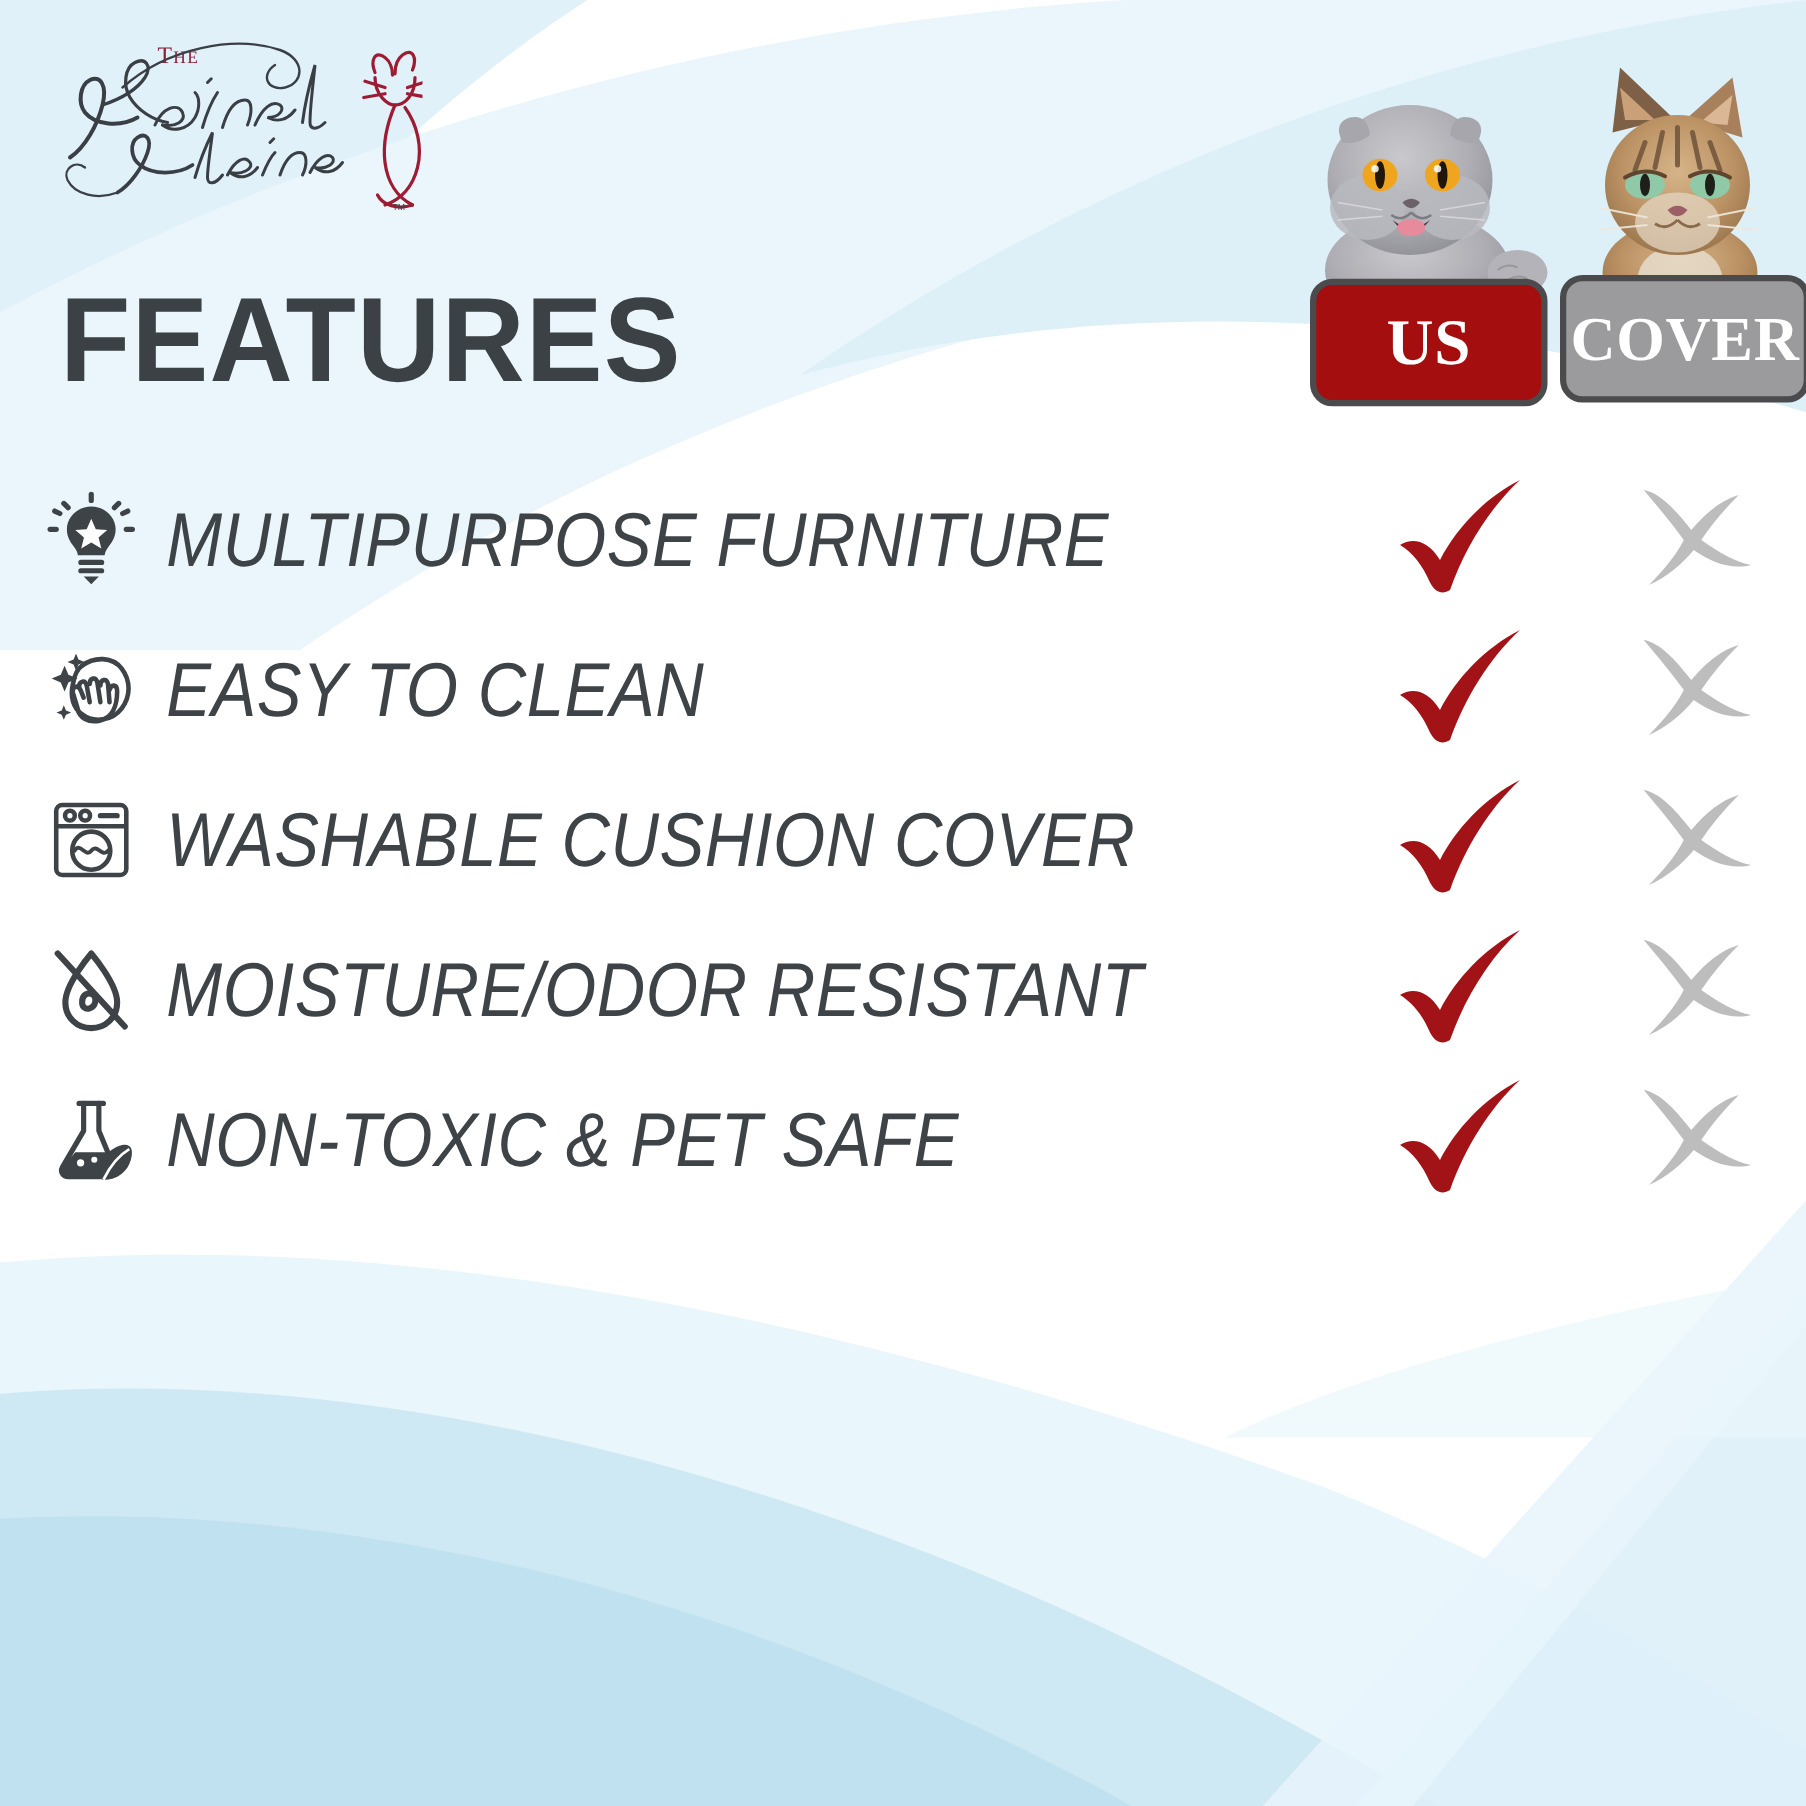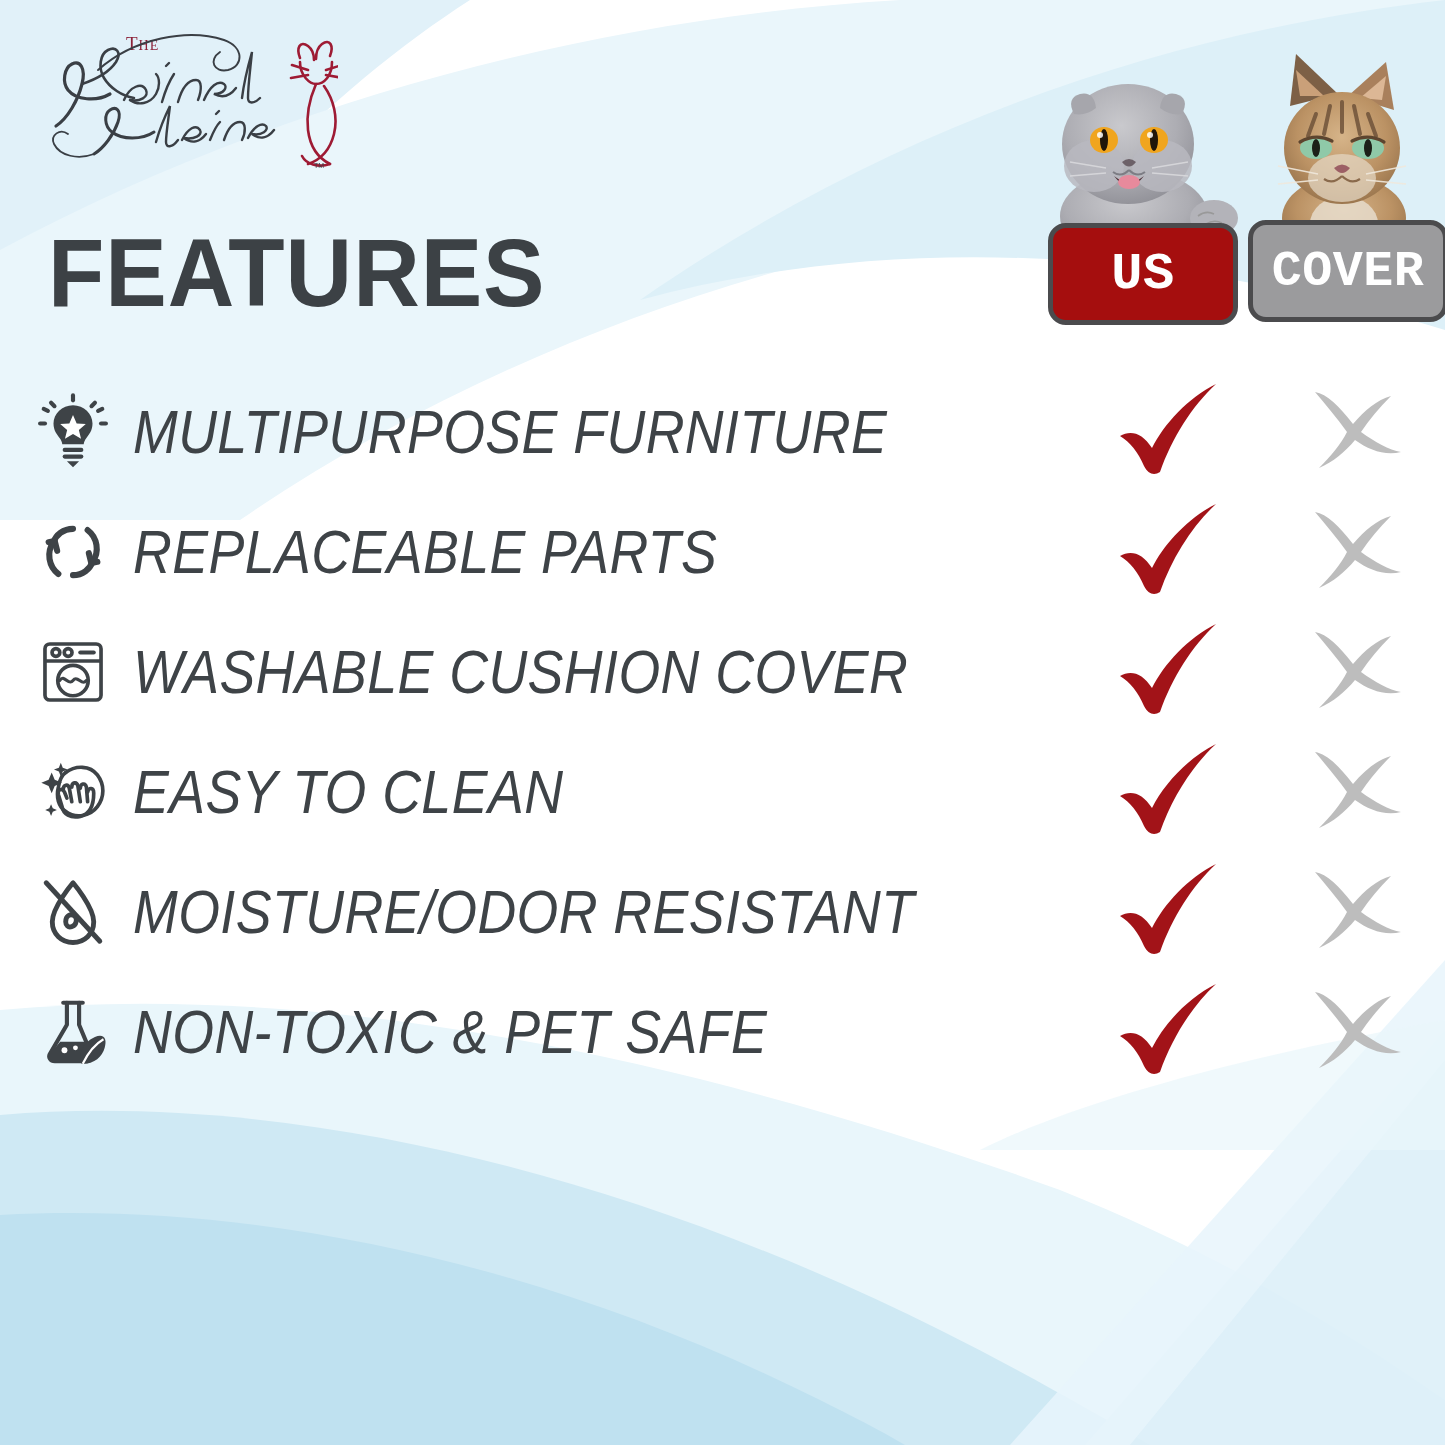--- a/index.html
+++ b/index.html
@@ -46,21 +46,21 @@
     position: absolute;
     box-sizing: border-box;
     border: 5px solid #4b4b4d;
     border-radius: 18px;
     display: flex;
     align-items: center;
     justify-content: center;
     color: #ffffff;
     font-weight: bold;
     letter-spacing: 0.5px;
-    font-family: Liberation Mono, monospace;
+    font-family: Liberation Serif, serif;
   }
   .badge-us {
     left: 8px;  top: 175px;
     width: 190px; height: 102px;
     background: #a50e0e;
     font-size: 52px;
   }
   .badge-them {
     left: 208px; top: 172px;
     width: 200px; height: 102px;
@@ -314,68 +314,20 @@
           <path d="M8 56 C18 50 30 52 40 68 C52 44 76 18 104 4 C80 26 60 58 48 92 C42 96 36 94 32 86 C26 72 18 62 8 56 Z" fill="#a21318"></path>
         </svg>
       </span>
       <span class="mark mark-cross">
         <svg viewBox="0 0 112 104" aria-hidden="true">
           <path d="M16 12 C28 14 40 26 54 44 C66 30 78 20 92 16 C80 28 70 40 62 52 C76 62 90 70 102 72 C86 76 70 70 56 60 C46 72 34 82 20 88 C32 76 42 64 48 52 C38 38 26 24 16 12 Z" fill="#bdbdbd"></path>
         </svg>
       </span>
     </div>
 
-    <div class="row">
-      <span class="row-icon">
-        <svg viewBox="0 0 64 64" fill="none" stroke="#3e4347" stroke-width="5" stroke-linecap="round" stroke-linejoin="round" aria-hidden="true">
-          <path d="M44 14 C52 20 54 32 48 40"></path>
-          <polyline points="52,40 47,41 45,33" fill="none"></polyline>
-          <path d="M20 50 C12 44 10 32 16 24"></path>
-          <polyline points="12,24 17,23 19,31" fill="none"></polyline>
-          <path d="M16 24 C18 18 24 13 32 13"></path>
-          <path d="M48 40 C46 46 40 51 32 51"></path>
-        </svg>
-      </span>
-      <span class="row-label">REPLACEABLE PARTS</span>
-      <span class="mark mark-check">
-        <svg viewBox="0 0 112 104" aria-hidden="true">
-          <path d="M8 56 C18 50 30 52 40 68 C52 44 76 18 104 4 C80 26 60 58 48 92 C42 96 36 94 32 86 C26 72 18 62 8 56 Z" fill="#a21318"></path>
-        </svg>
-      </span>
-      <span class="mark mark-cross">
-        <svg viewBox="0 0 112 104" aria-hidden="true">
-          <path d="M16 12 C28 14 40 26 54 44 C66 30 78 20 92 16 C80 28 70 40 62 52 C76 62 90 70 102 72 C86 76 70 70 56 60 C46 72 34 82 20 88 C32 76 42 64 48 52 C38 38 26 24 16 12 Z" fill="#bdbdbd"></path>
-        </svg>
-      </span>
-    </div>
-
-    <div class="row">
-      <span class="row-icon">
-        <svg viewBox="0 0 64 64" fill="none" stroke="#3e4347" stroke-width="3" aria-hidden="true">
-          <rect x="9" y="9" width="46" height="46" rx="4"></rect>
-          <line x1="9" y1="23" x2="55" y2="23"></line>
-          <circle cx="18" cy="16" r="3.2"></circle>
-          <circle cx="28" cy="16" r="3.2"></circle>
-          <line x1="38" y1="16" x2="49" y2="16" stroke-width="3.4" stroke-linecap="round"></line>
-          <circle cx="32" cy="39" r="12.5"></circle>
-          <path d="M21 39 C25 33 28 44 32 39 C36 34 39 44 43 39" stroke-width="2.6" stroke-linecap="round"></path>
-        </svg>
-      </span>
-      <span class="row-label">WASHABLE CUSHION COVER</span>
-      <span class="mark mark-check">
-        <svg viewBox="0 0 112 104" aria-hidden="true">
-          <path d="M8 56 C18 50 30 52 40 68 C52 44 76 18 104 4 C80 26 60 58 48 92 C42 96 36 94 32 86 C26 72 18 62 8 56 Z" fill="#a21318"></path>
-        </svg>
-      </span>
-      <span class="mark mark-cross">
-        <svg viewBox="0 0 112 104" aria-hidden="true">
-          <path d="M16 12 C28 14 40 26 54 44 C66 30 78 20 92 16 C80 28 70 40 62 52 C76 62 90 70 102 72 C86 76 70 70 56 60 C46 72 34 82 20 88 C32 76 42 64 48 52 C38 38 26 24 16 12 Z" fill="#bdbdbd"></path>
-        </svg>
-      </span>
-    </div>
 
     <div class="row">
       <span class="row-icon">
         <svg viewBox="0 0 64 64" aria-hidden="true">
           <g fill="none" stroke="#3e4347" stroke-width="3" stroke-linejoin="round" stroke-linecap="round">
             <path d="M26 16 C34 10 46 10 52 18 C58 26 58 36 52 44 C46 52 34 54 26 48"></path>
             <path d="M26 48 C20 44 18 36 20 28 C21 22 23 18 26 16"></path>
             <path d="M24 30 C24 26 28 25 29 29 L31 40"></path>
             <path d="M31 28 C31 24 35 23 36 27 L38 40"></path>
             <path d="M38 29 C38 25 42 24 43 28 L44 40"></path>
@@ -394,20 +346,45 @@
           <path d="M8 56 C18 50 30 52 40 68 C52 44 76 18 104 4 C80 26 60 58 48 92 C42 96 36 94 32 86 C26 72 18 62 8 56 Z" fill="#a21318"></path>
         </svg>
       </span>
       <span class="mark mark-cross">
         <svg viewBox="0 0 112 104" aria-hidden="true">
           <path d="M16 12 C28 14 40 26 54 44 C66 30 78 20 92 16 C80 28 70 40 62 52 C76 62 90 70 102 72 C86 76 70 70 56 60 C46 72 34 82 20 88 C32 76 42 64 48 52 C38 38 26 24 16 12 Z" fill="#bdbdbd"></path>
         </svg>
       </span>
     </div>
 
+    <div class="row">
+      <span class="row-icon">
+        <svg viewBox="0 0 64 64" fill="none" stroke="#3e4347" stroke-width="3" aria-hidden="true">
+          <rect x="9" y="9" width="46" height="46" rx="4"></rect>
+          <line x1="9" y1="23" x2="55" y2="23"></line>
+          <circle cx="18" cy="16" r="3.2"></circle>
+          <circle cx="28" cy="16" r="3.2"></circle>
+          <line x1="38" y1="16" x2="49" y2="16" stroke-width="3.4" stroke-linecap="round"></line>
+          <circle cx="32" cy="39" r="12.5"></circle>
+          <path d="M21 39 C25 33 28 44 32 39 C36 34 39 44 43 39" stroke-width="2.6" stroke-linecap="round"></path>
+        </svg>
+      </span>
+      <span class="row-label">WASHABLE CUSHION COVER</span>
+      <span class="mark mark-check">
+        <svg viewBox="0 0 112 104" aria-hidden="true">
+          <path d="M8 56 C18 50 30 52 40 68 C52 44 76 18 104 4 C80 26 60 58 48 92 C42 96 36 94 32 86 C26 72 18 62 8 56 Z" fill="#a21318"></path>
+        </svg>
+      </span>
+      <span class="mark mark-cross">
+        <svg viewBox="0 0 112 104" aria-hidden="true">
+          <path d="M16 12 C28 14 40 26 54 44 C66 30 78 20 92 16 C80 28 70 40 62 52 C76 62 90 70 102 72 C86 76 70 70 56 60 C46 72 34 82 20 88 C32 76 42 64 48 52 C38 38 26 24 16 12 Z" fill="#bdbdbd"></path>
+        </svg>
+      </span>
+    </div>
+
 
     <div class="row">
       <span class="row-icon">
         <svg viewBox="0 0 64 64" fill="none" stroke="#3e4347" stroke-width="4" stroke-linecap="round" stroke-linejoin="round" aria-hidden="true">
           <path d="M32 8 C32 8 15 28 15 40 C15 50 22.6 57 32 57 C41.4 57 49 50 49 40 C49 28 32 8 32 8 Z"></path>
           <path d="M26 40 C26 35 30 33 33 35 C36 37 35 43 31 44 C28 45 26 43 26 40 Z"></path>
           <line x1="10" y1="8" x2="54" y2="56"></line>
         </svg>
       </span>
       <span class="row-label">MOISTURE/ODOR RESISTANT</span>

